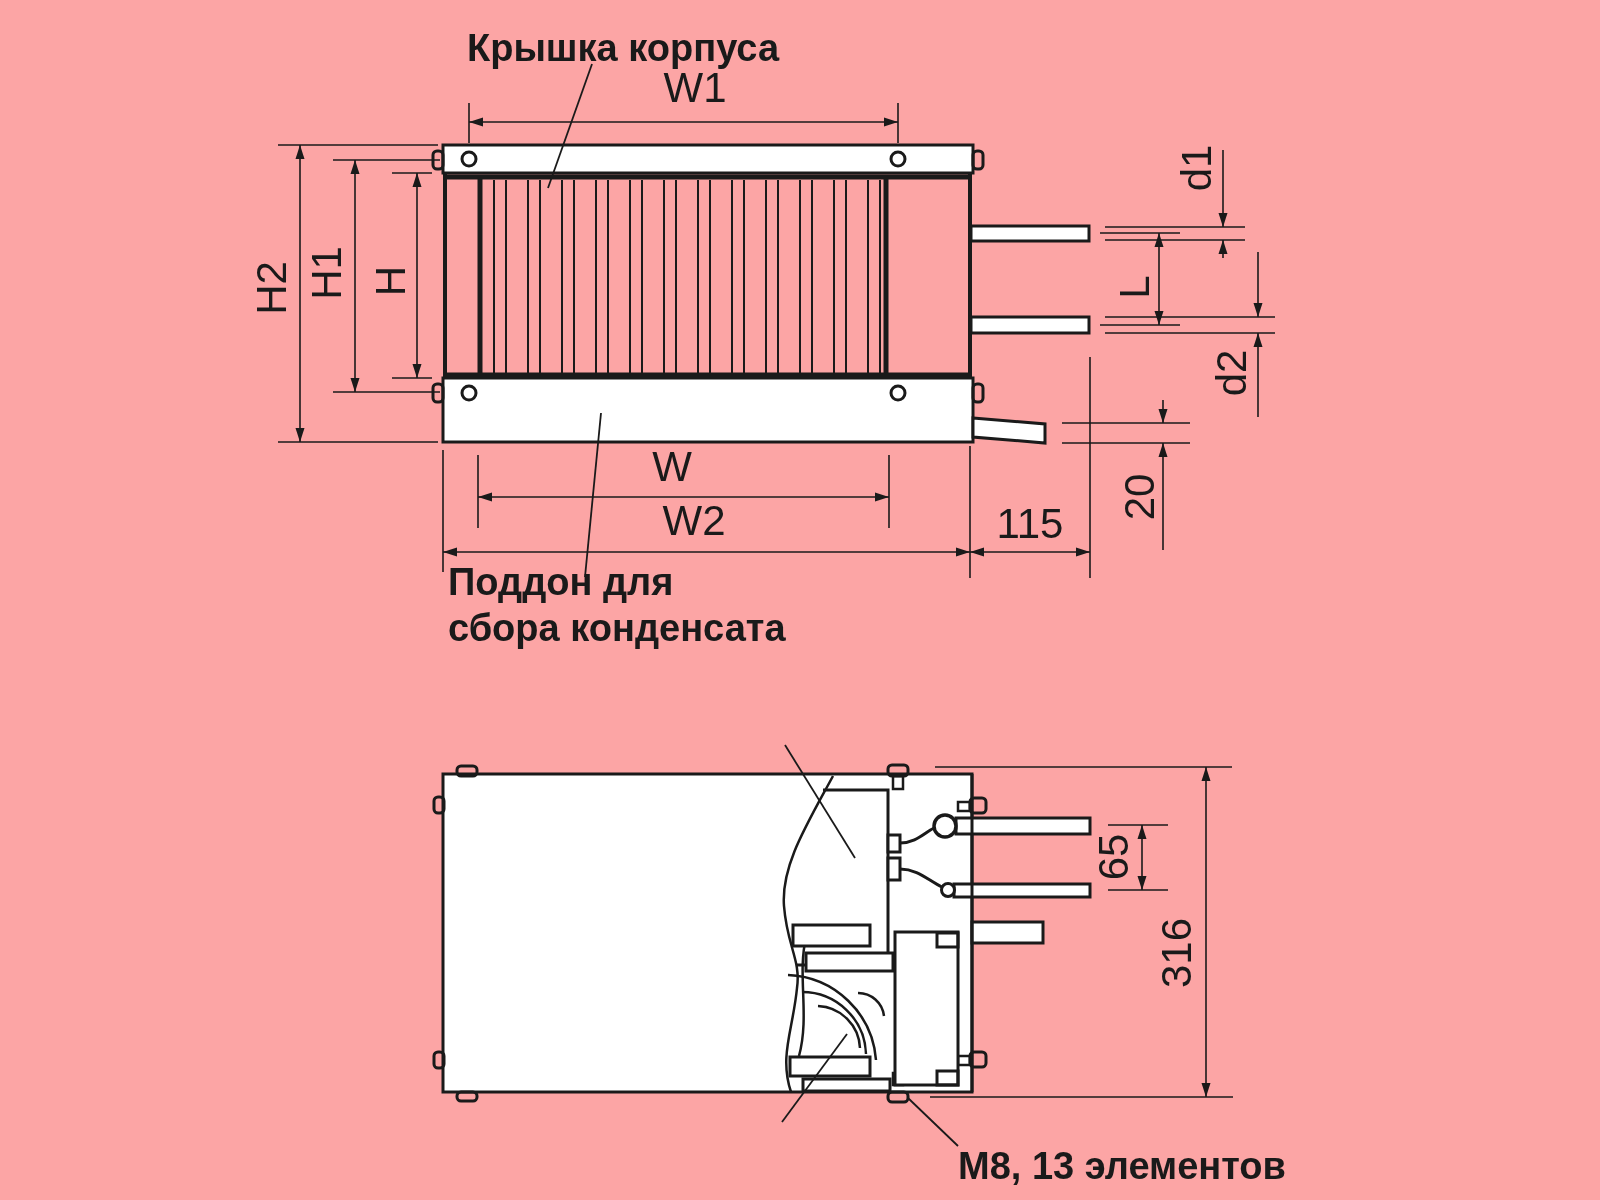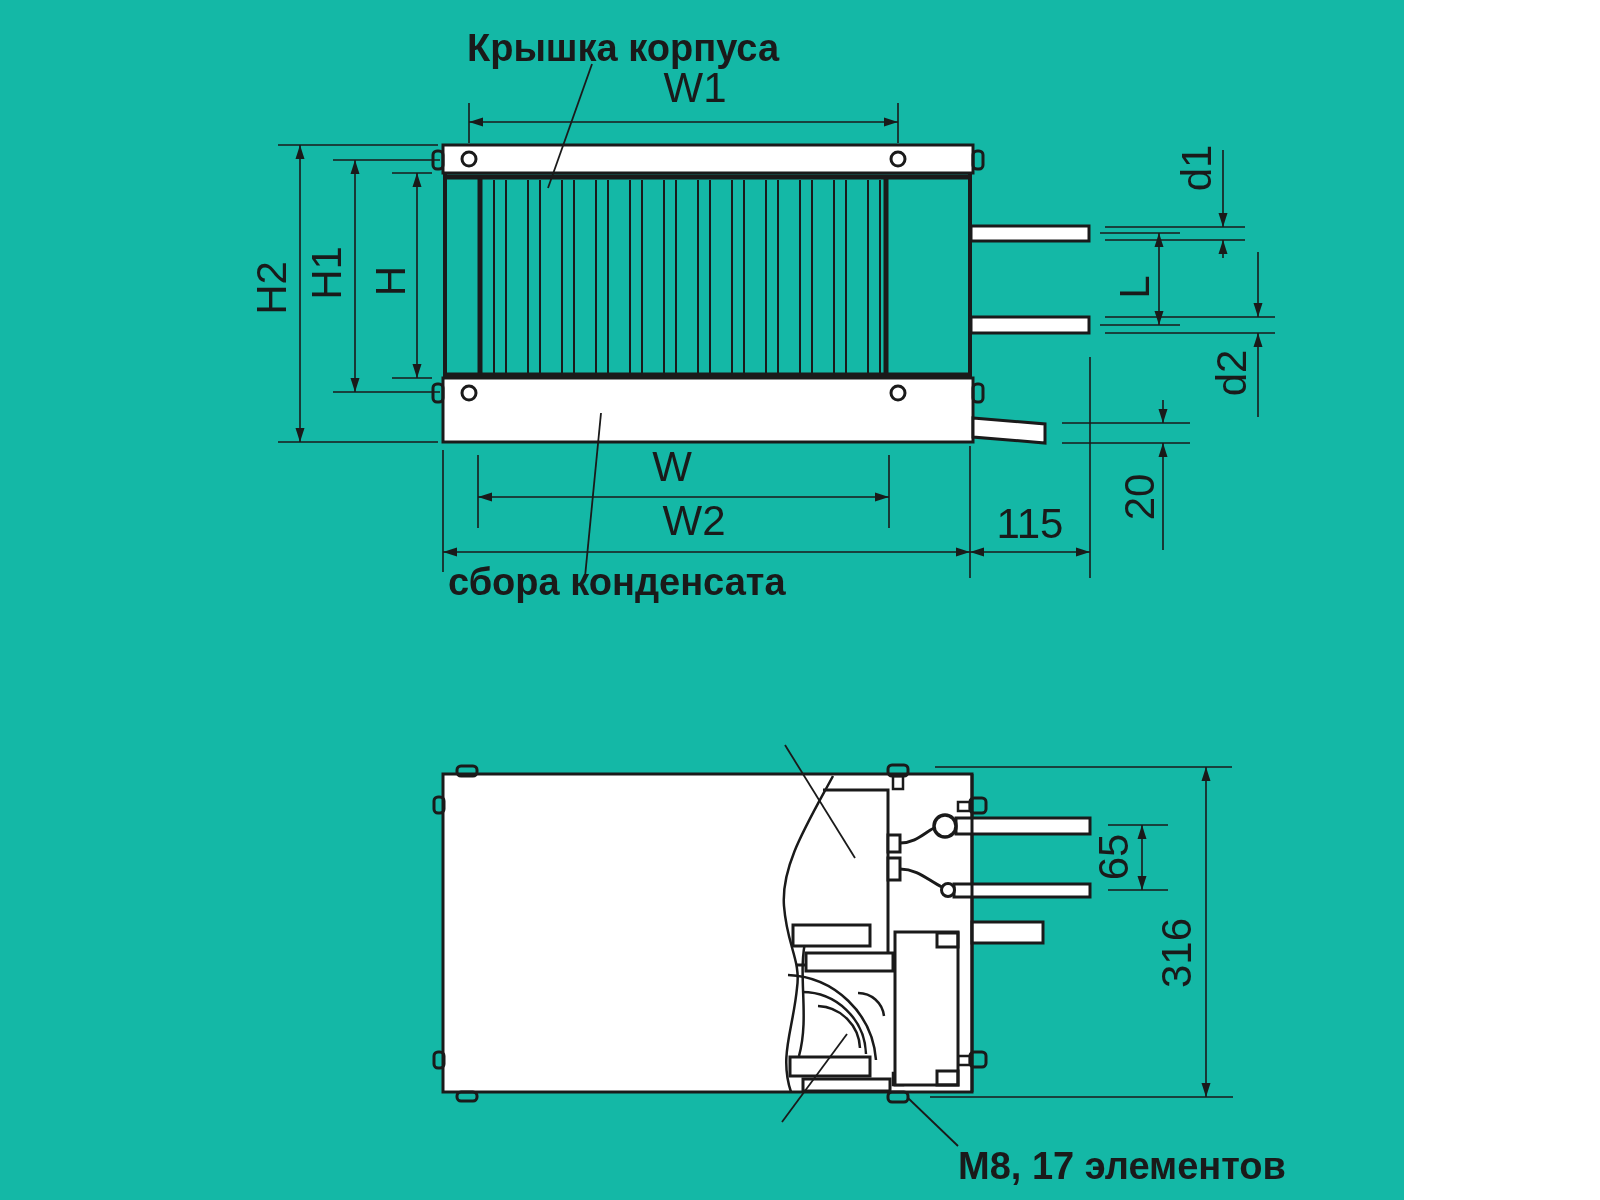--- a/index.html
+++ b/index.html
@@ -1,16 +1,16 @@
 <!DOCTYPE html>
 <html><head>
 <meta charset="utf-8">
 <style>
   html,body{margin:0;padding:0;background:#fff;}
-  .canvas{position:relative;width:1404px;height:1200px;background:#14b8a6;overflow:hidden;
+  .canvas{position:relative;width:1600px;height:1200px;background:#fca5a5;overflow:hidden;
           font-family:"Liberation Sans", sans-serif;color:#1a1a1a;}
   .fins{position:absolute;left:484px;top:180px;width:399px;height:193px;
         background:repeating-linear-gradient(90deg,
           transparent 0 9px,#1a1a1a 9px 11px,
           transparent 11px 21px,#1a1a1a 21px 23px,
           transparent 23px 34px);}
   svg.linework{position:absolute;left:0;top:0;}
   .lbl{position:absolute;white-space:nowrap;color:#1a1a1a;}
   .dim{font-size:42px;transform:translate(-50%,-50%);}
   .dim.rot{transform:translate(-50%,-50%) rotate(-90deg);}
@@ -169,25 +169,26 @@
         <line x1="601" y1="413" x2="585" y2="577" stroke="#1a1a1a" stroke-width="1.8"></line>
         <line x1="785" y1="745" x2="855" y2="858" stroke="#1a1a1a" stroke-width="1.8"></line>
         <line x1="847" y1="1034" x2="782" y2="1122" stroke="#1a1a1a" stroke-width="1.8"></line>
         <line x1="908" y1="1098" x2="958" y2="1146" stroke="#1a1a1a" stroke-width="1.8"></line>
       </g>
   </svg>
 
   <div class="lbl cap" style="left:467px;top:26px;">Крышка корпуса</div>
 
   <div class="lbl cap" style="left:448px;top:560px;">
+    <div>Поддон для</div>
     <div>сбора конденсата</div>
   </div>
 
 
-  <div class="lbl cap" style="left:958px;top:1144px;">М8, 17 элементов</div>
+  <div class="lbl cap" style="left:958px;top:1144px;">М8, 13 элементов</div>
 
   <div class="lbl dim" style="left:683px;top:88px;margin-left:12px;">W1</div>
   <div class="lbl dim rot" style="left:272px;top:288px;">H2</div>
   <div class="lbl dim rot" style="left:327px;top:273px;">H1</div>
   <div class="lbl dim rot" style="left:391px;top:281px;">H</div>
   <div class="lbl dim" style="left:672px;top:467px;">W</div>
   <div class="lbl dim" style="left:694px;top:521px;">W2</div>
   <div class="lbl dim" style="left:1030px;top:524px;">115</div>
   <div class="lbl dim rot" style="left:1140px;top:497px;">20</div>
   <div class="lbl dim rot" style="left:1197px;top:168px;">d1</div>

